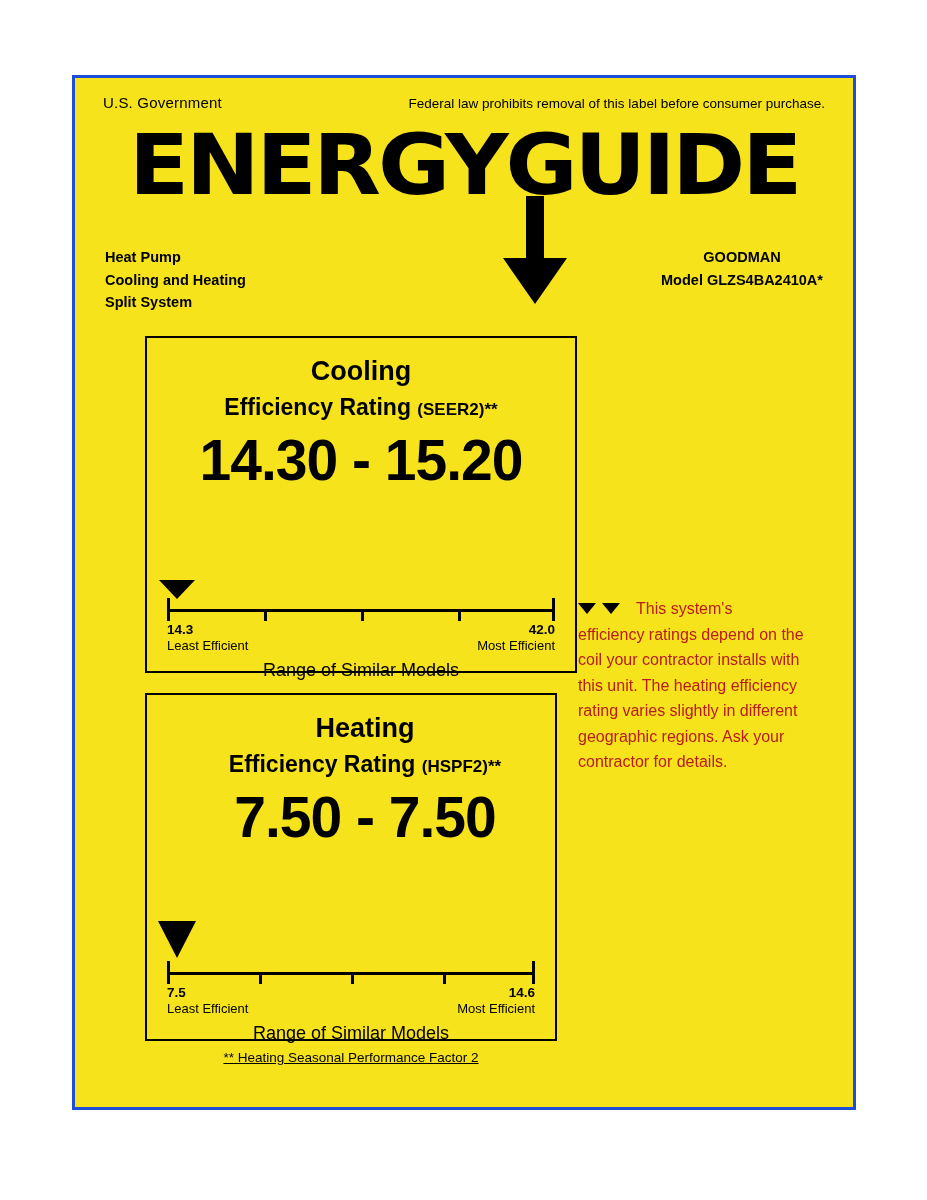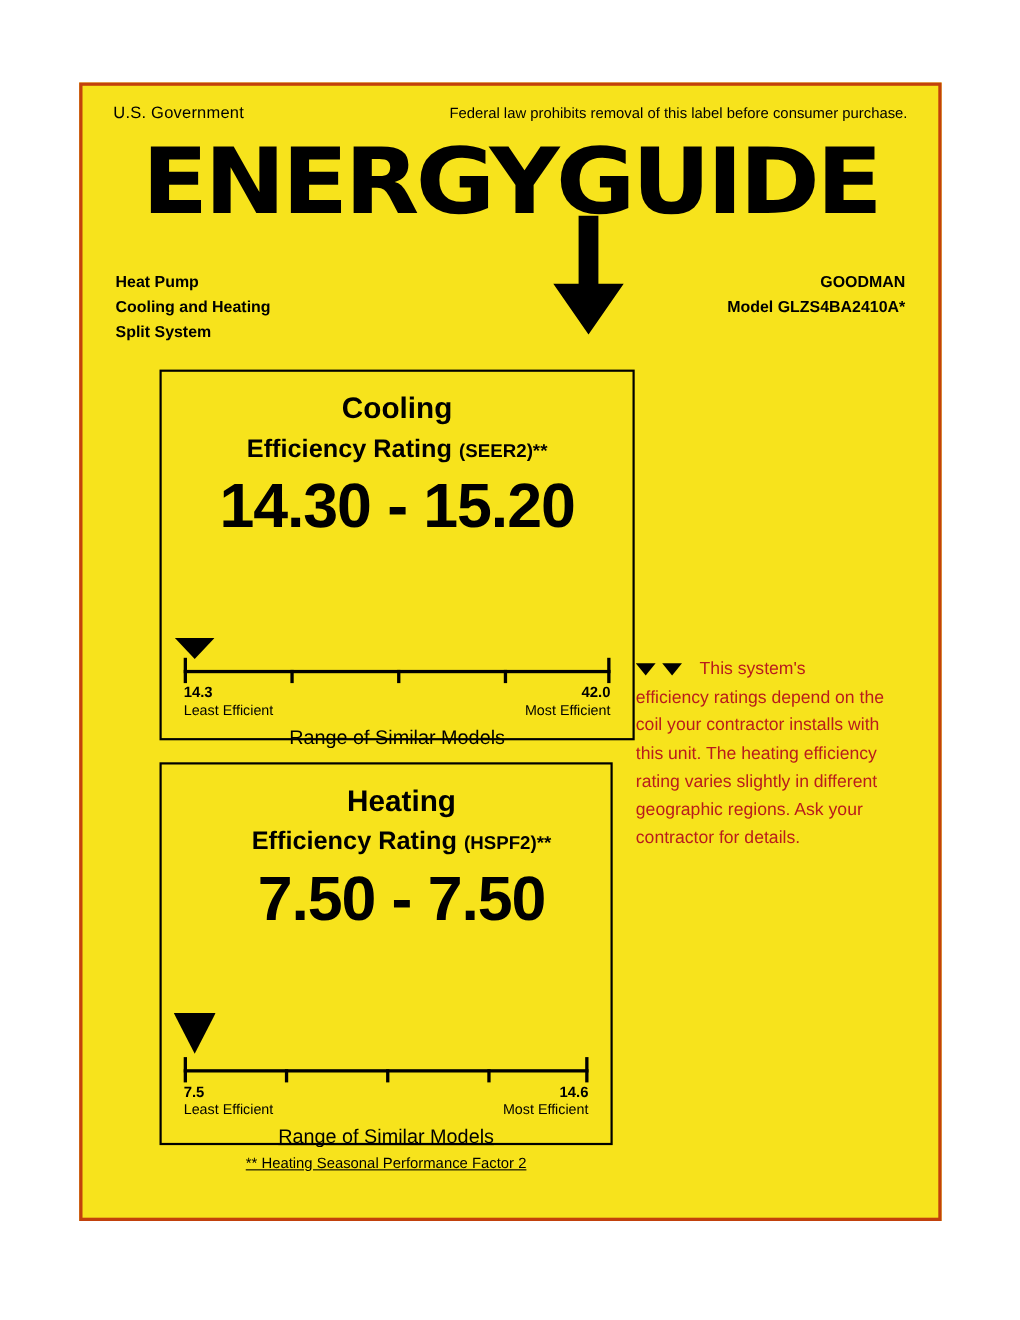--- a/index.html
+++ b/index.html
@@ -16,21 +16,21 @@
     overflow: hidden;
   }
 
   .label-frame {
     position: absolute;
     left: 72px;
     top: 75px;
     width: 784px;
     height: 1035px;
     background: #f7e31c;
-    border: 3px solid #c2410c;
+    border: 3px solid #1d4ed8;
     box-sizing: border-box;
   }
 
   
   .top-row {
     position: absolute;
     left: 28px;
     top: 16px;
     width: 722px;
     display: flex;
@@ -80,21 +80,21 @@
     left: 30px;
     top: 168px;
     font-size: 14.5px;
     font-weight: bold;
     line-height: 22.5px;
   }
   .product-right {
     position: absolute;
     right: 30px;
     top: 168px;
-    text-align: right;
+    text-align: center;
     font-size: 14.5px;
     font-weight: bold;
     line-height: 22.5px;
   }
 
   
   .rating-box {
     position: absolute;
     border: 2px solid #000000;
     box-sizing: border-box;

